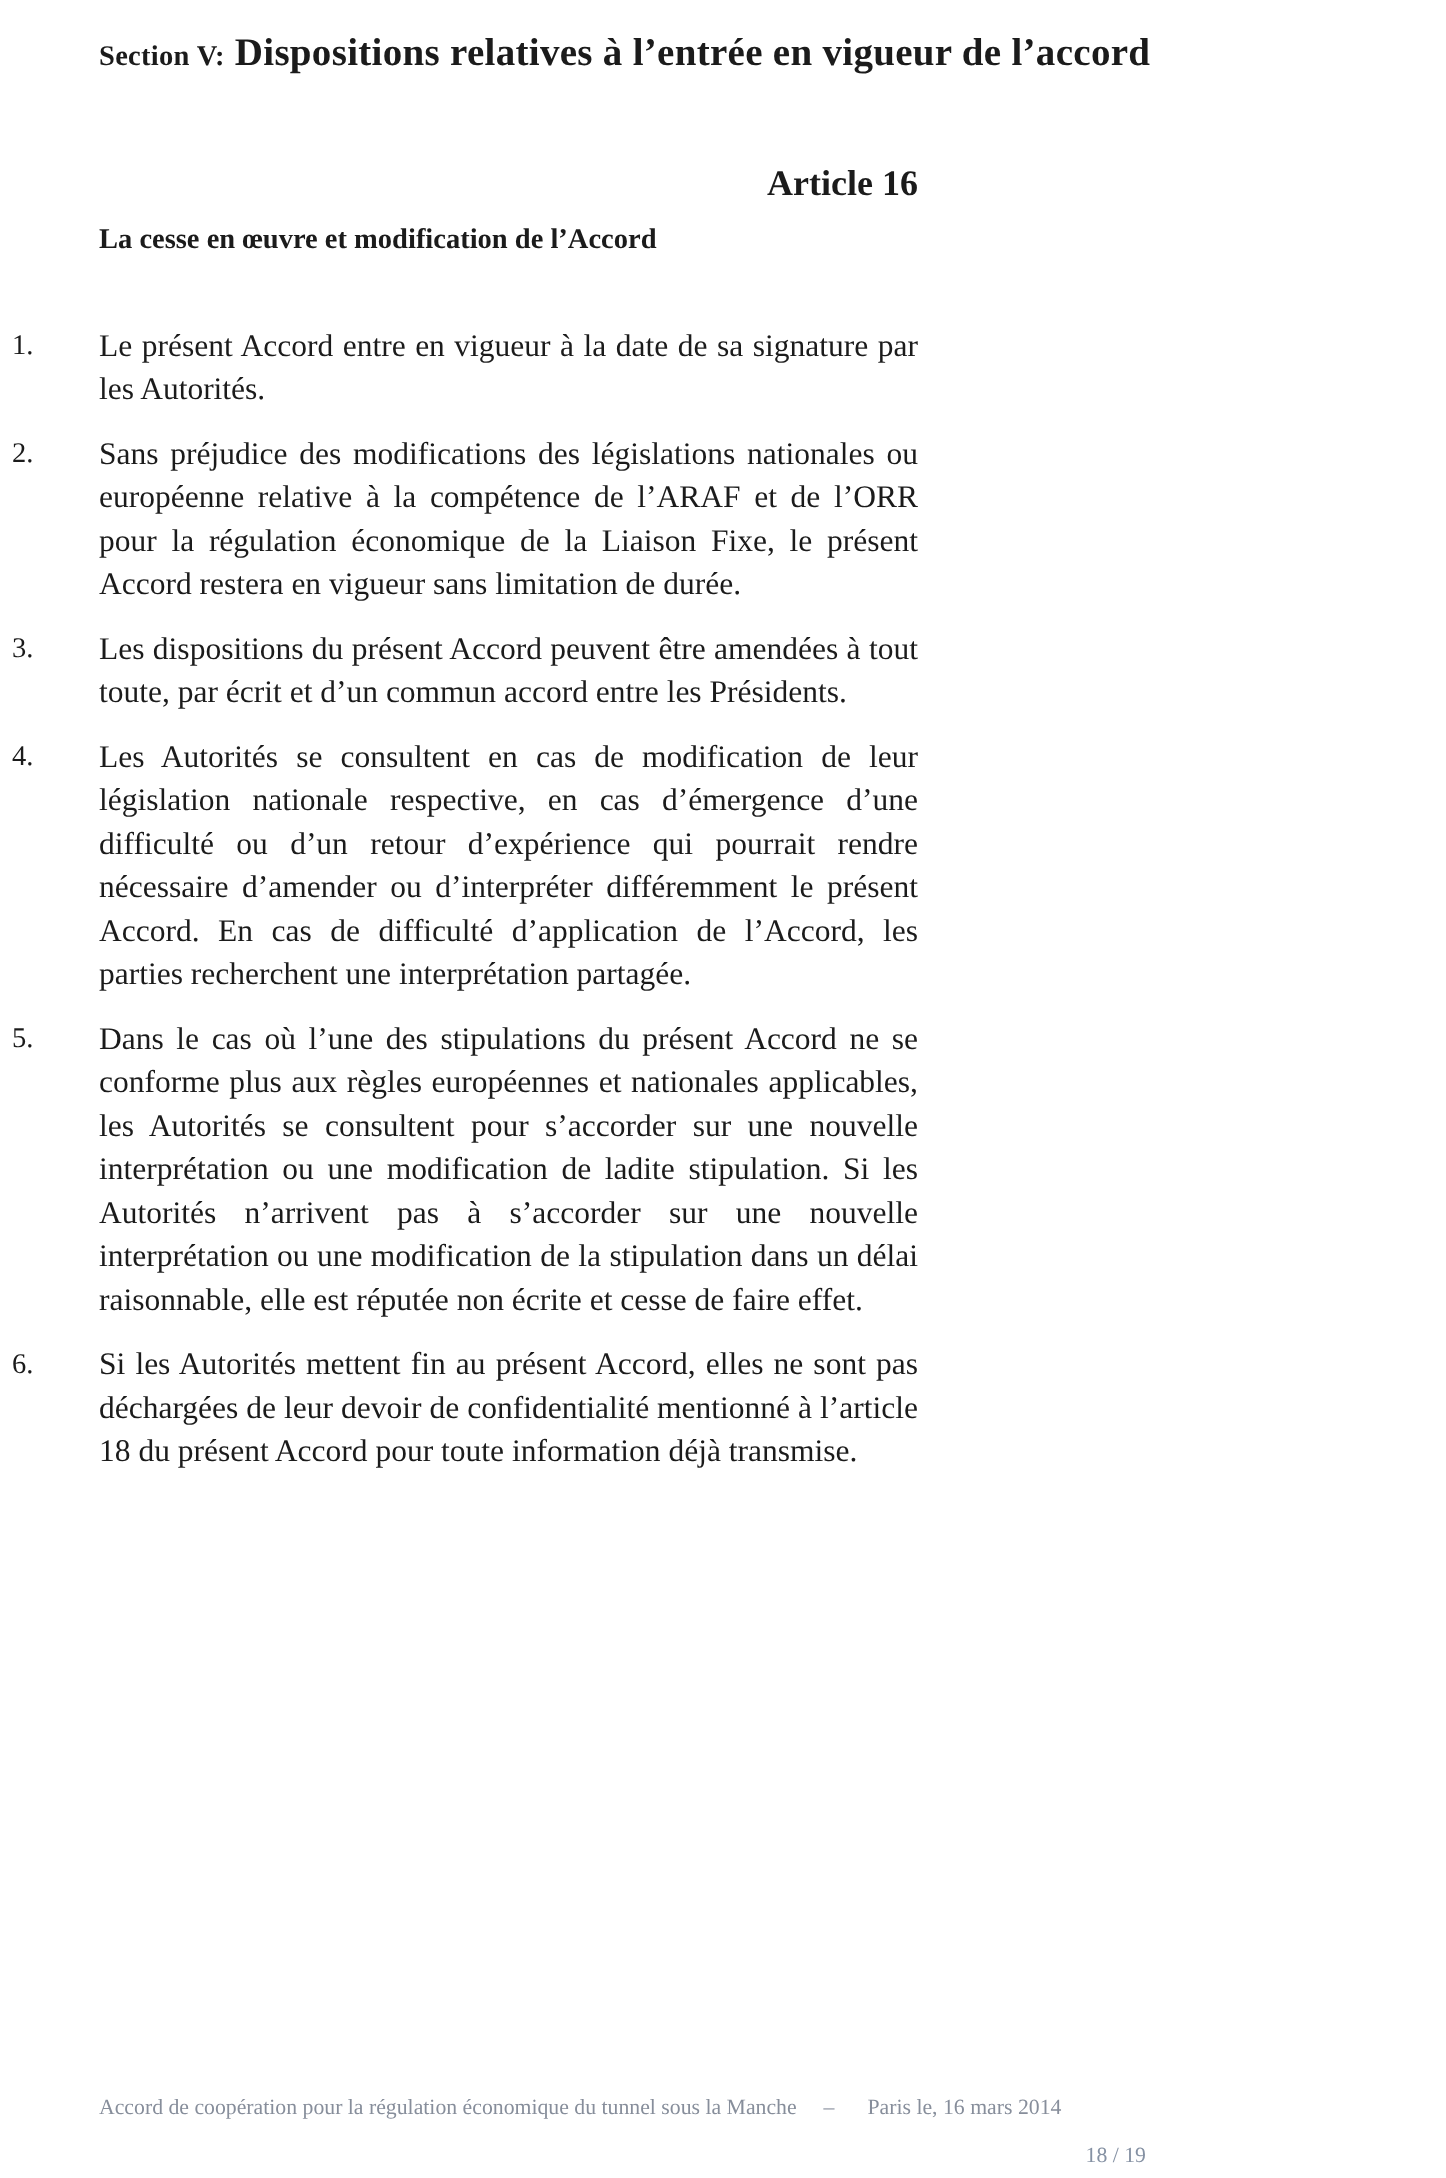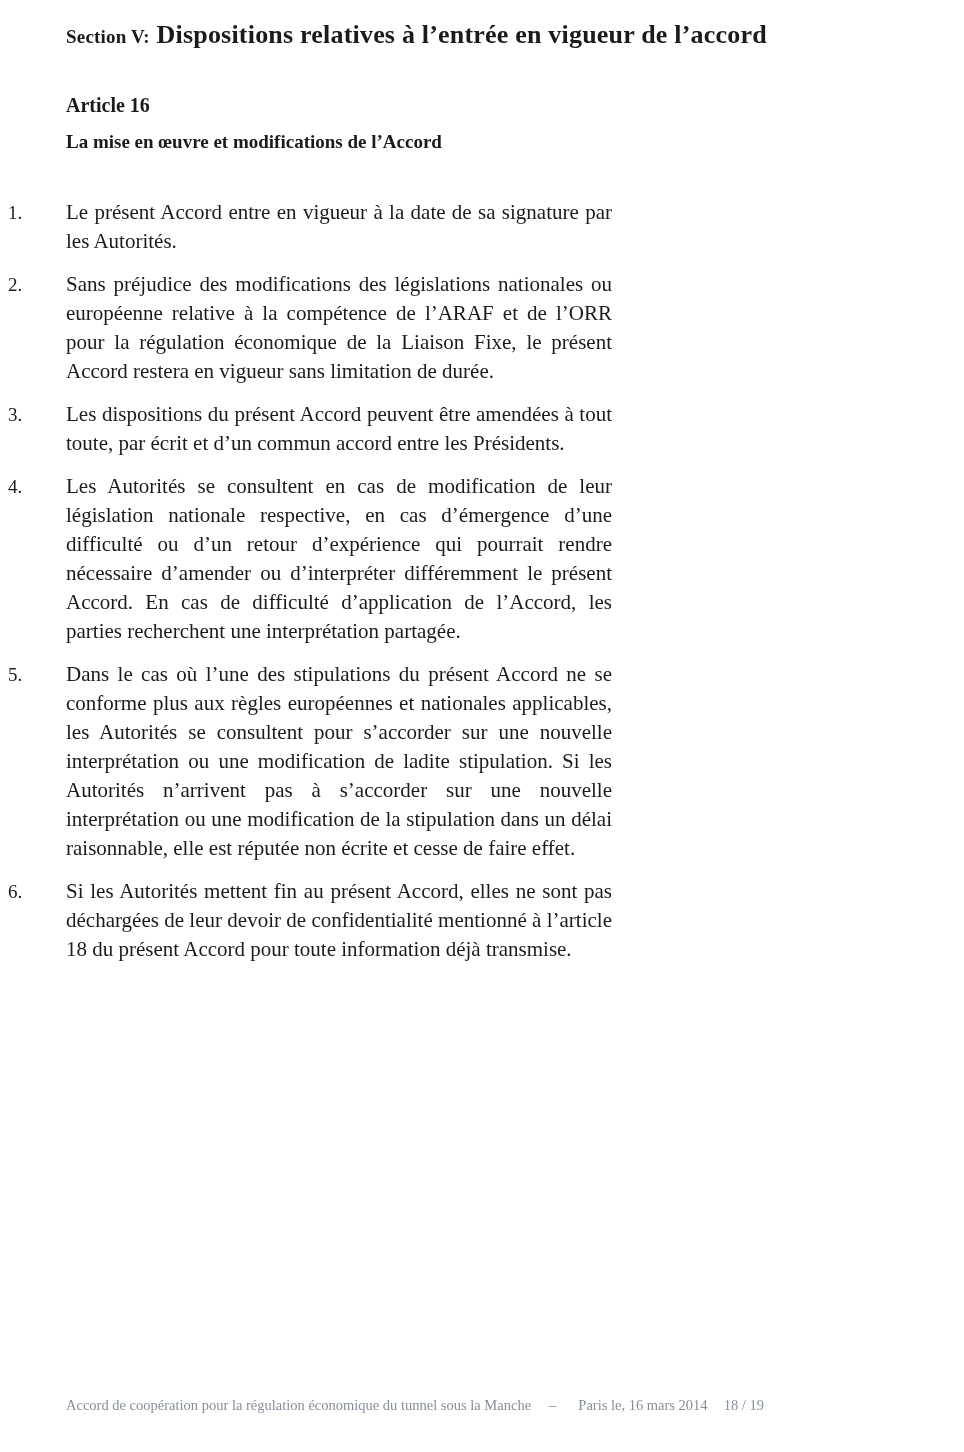--- a/index.html
+++ b/index.html
@@ -27,24 +27,25 @@
   }
   .section-label {
     font-size: 19px;
     letter-spacing: 0.2px;
   }
   .section-title {
     font-size: 26px;
     letter-spacing: 0.2px;
   }
   .article-number {
-    margin: 40px 0 0 0;
-    font-size: 20px;
+    margin: 57px 0 0 0;
+    font-size: 24px;
     font-weight: bold;
     line-height: 24px;
+    text-align: right;
   }
   .article-title {
     margin: 13px 0 0 0;
     font-size: 19px;
     font-weight: bold;
     line-height: 24px;
   }
   ol.clauses {
     list-style: none;
     margin: 44px 0 0 0;
@@ -81,32 +82,33 @@
     font-size: 14.5px;
     line-height: 18px;
     color: #878e9b;
   }
   .footer-sep {
     margin: 0 22px 0 18px;
   }
   .footer-page {
     margin-left: auto;
     color: #8591a3;
+    margin-top: 32px;
   }
 </style>
 </head>
 <body>
 
 <div class="page">
   <div class="content">
 
     <h1 class="section-heading"><span class="section-label">Section V:</span><span class="section-title"> <span>Dispositions relatives à l’entrée en vigueur de l’accord</span></span></h1>
 
     <p class="article-number">Article 16</p>
-    <p class="article-title">La mise en œuvre et modifications de l’Accord</p>
+    <p class="article-title">La cesse en œuvre et modification de l’Accord</p>
 
     <ol class="clauses">
       <li>
         <span class="clause-num">1.</span>
         <p class="clause-text">Le présent Accord entre en vigueur à la date de sa signature par les Autorités.</p>
       </li>
       <li>
         <span class="clause-num">2.</span>
         <p class="clause-text">Sans préjudice des modifications des législations nationales ou européenne relative à la compétence de l’ARAF et de l’ORR pour la régulation économique de la Liaison Fixe, le présent Accord restera en vigueur sans limitation de durée.</p>
       </li>

